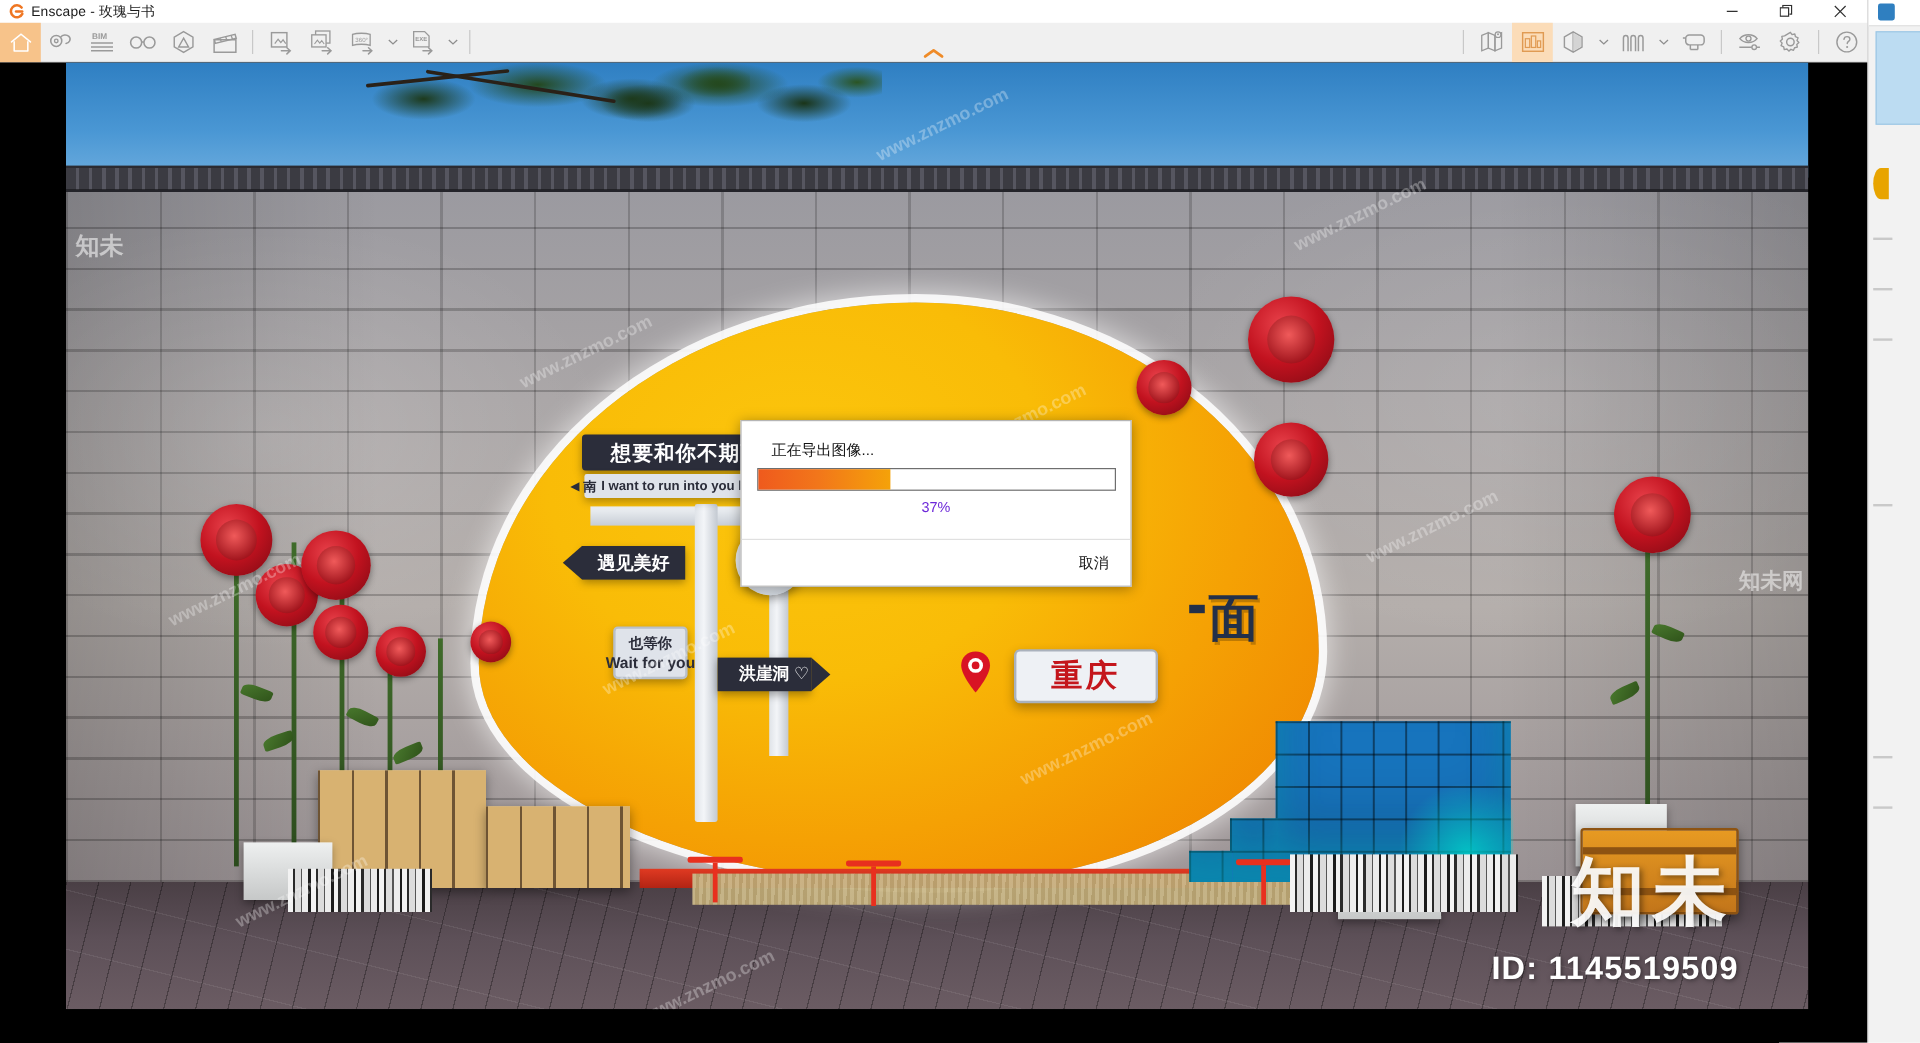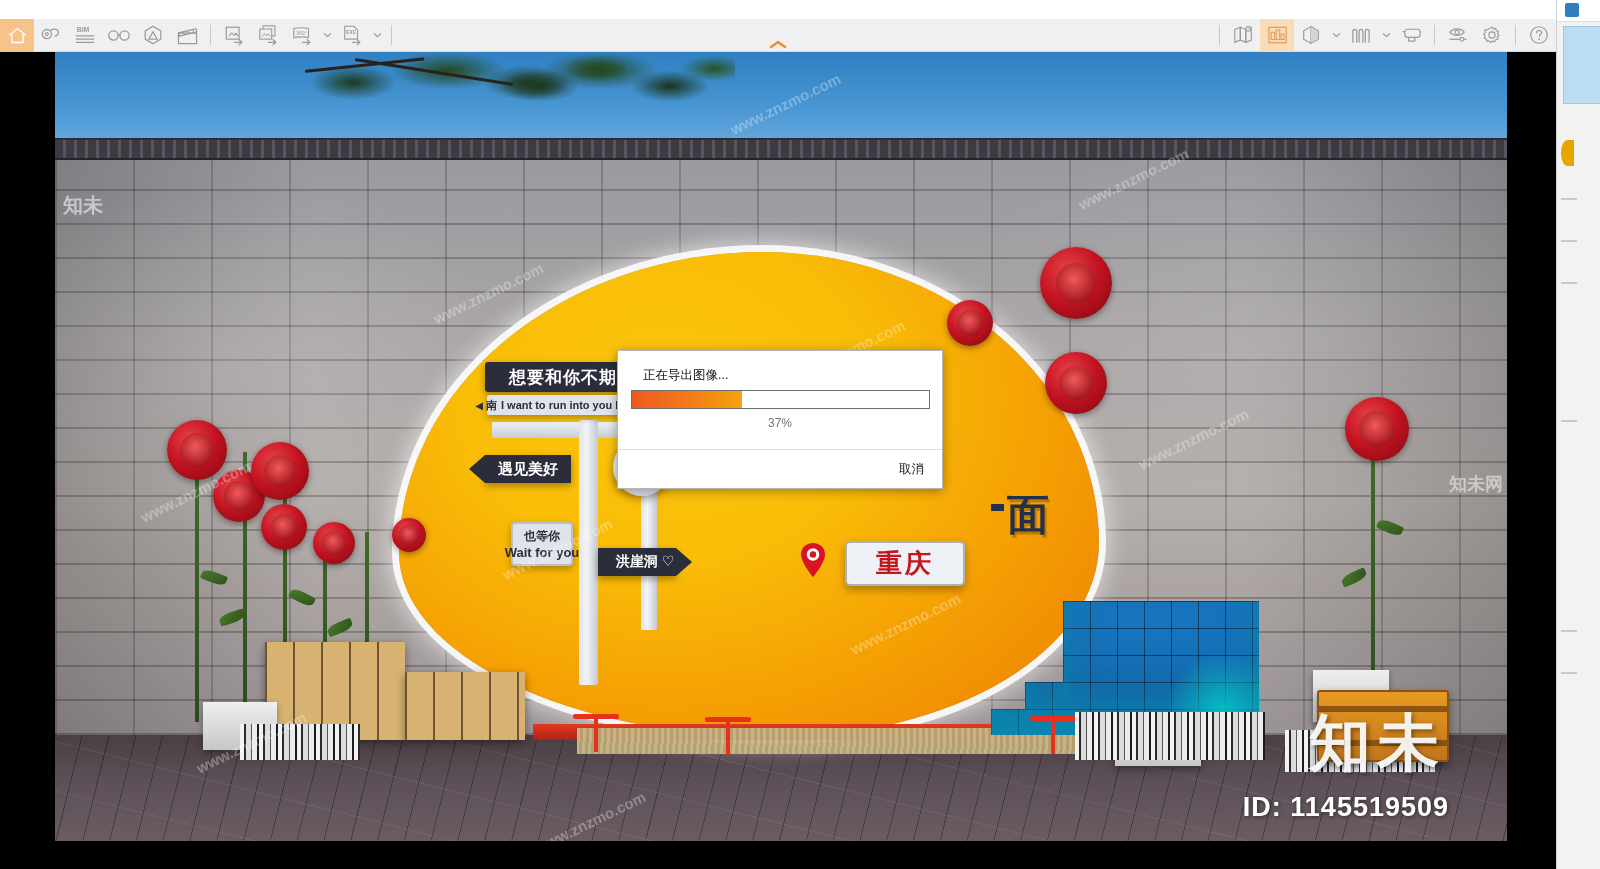--- a/index.html
+++ b/index.html
@@ -314,21 +314,21 @@
   .dlg-track {
     position:absolute; left:13px; top:39px; width:299px; height:19px;
     background:#ffffff; border:1px solid #6e6e6e;
   }
   .dlg-fill {
     position:absolute; left:0; top:0; height:100%;
     background: linear-gradient(90deg,#ef5a1d 0%, #f2761a 45%, #f5a209 100%);
   }
   .dlg-pct {
     position:absolute; left:0; right:0; top:65px; text-align:center;
-    font-size:12px; color:#737373;
+    font-size:12px; color:#6d28d9;
   }
   .dlg-sepline { position:absolute; left:0; right:0; top:98px; height:1px; background:#e0e0e0;}
   .dlg-cancel {
     position:absolute; right:14px; top:108px;
     font-size:12.5px; color:#121212; background:none; border:none;
     font-family:inherit; cursor:pointer; padding:2px 4px;
   }
 </style>
 </head>
 <body>
@@ -342,20 +342,47 @@
     <div class="bw-blue"></div>
     <div class="bw-yellow"></div>
     <div class="bw-line" style="top:198px"></div>
     <div class="bw-line" style="top:240px"></div>
     <div class="bw-line" style="top:282px"></div>
     <div class="bw-line" style="top:420px"></div>
     <div class="bw-line" style="top:630px"></div>
     <div class="bw-line" style="top:672px"></div>
   </div>
 
+  <div class="titlebar">
+    <div class="tb-logo">
+      <svg width="13" height="13" viewBox="0 0 13 13">
+        <path d="M11 3.3A5 5 0 1 0 11.6 8.6" fill="none" stroke="#ef7622" stroke-width="2.1" stroke-linecap="round"></path>
+        <path d="M6.4 6.6h5.1" fill="none" stroke="#ef7622" stroke-width="2.1" stroke-linecap="round"></path>
+      </svg>
+    </div>
+    <div class="tb-title">Enscape - 玫瑰与书</div>
+    <div class="tb-spacer"></div>
+
+    <div class="winbtn">
+      <svg width="11" height="11" viewBox="0 0 11 11">
+        <path d="M1 5.5h9" stroke="#303030" stroke-width="1"></path>
+      </svg>
+    </div>
+    <div class="winbtn">
+      <svg width="11" height="11" viewBox="0 0 11 11">
+        <rect x="0.5" y="2.5" width="7" height="7" fill="none" stroke="#303030" stroke-width="1"></rect>
+        <path d="M2.7 2.3V.5h7.3v7.3H8.2" fill="none" stroke="#303030" stroke-width="1"></path>
+      </svg>
+    </div>
+    <div class="winbtn">
+      <svg width="11" height="11" viewBox="0 0 11 11">
+        <path d="M1 1l9 9M10 1l-9 9" stroke="#303030" stroke-width="1"></path>
+      </svg>
+    </div>
+  </div>
 
   <div class="ribbon">
 
     <div class="tool home">
       <svg width="21" height="21" viewBox="0 0 24 24">
         <path d="M3 11.4L12 4l9 7.4" fill="none" stroke="#ffffff" stroke-width="1.5" stroke-linecap="round"></path>
         <path d="M5.5 10.6V20h13v-9.4" fill="none" stroke="#ffffff" stroke-width="1.5" stroke-linejoin="round"></path>
       </svg>
     </div>
 

